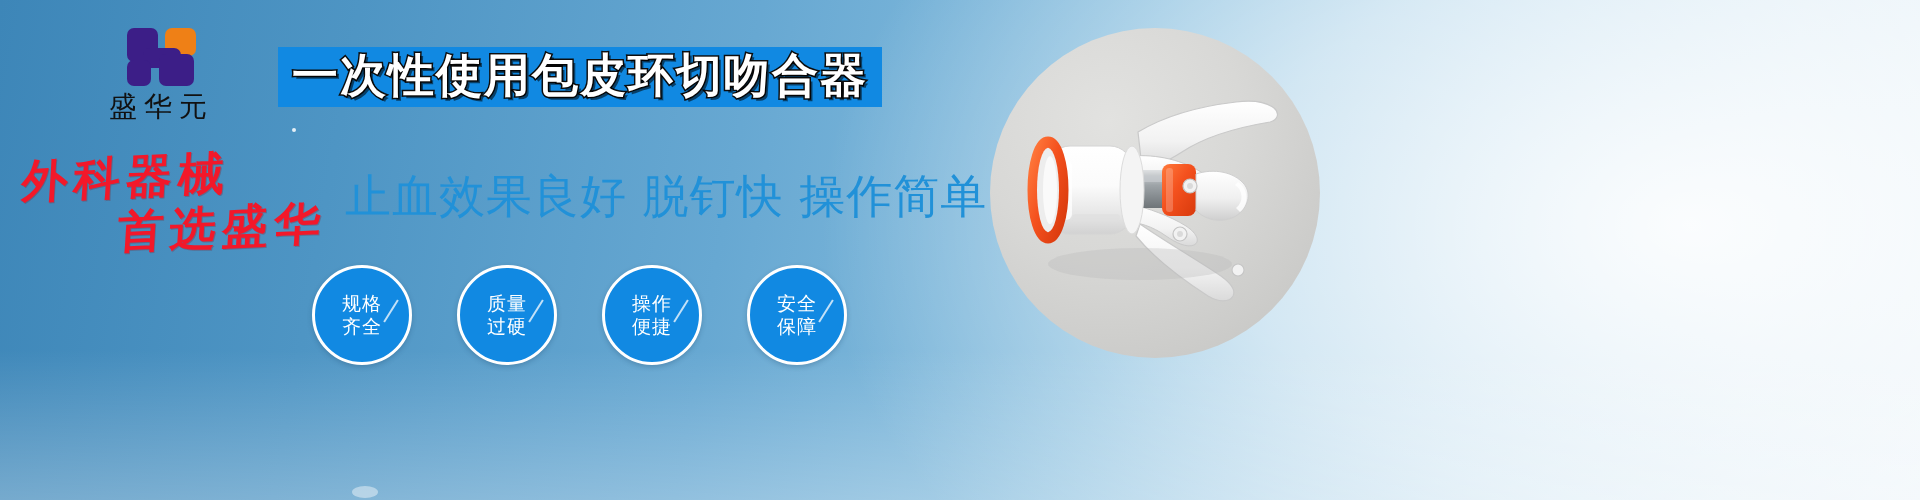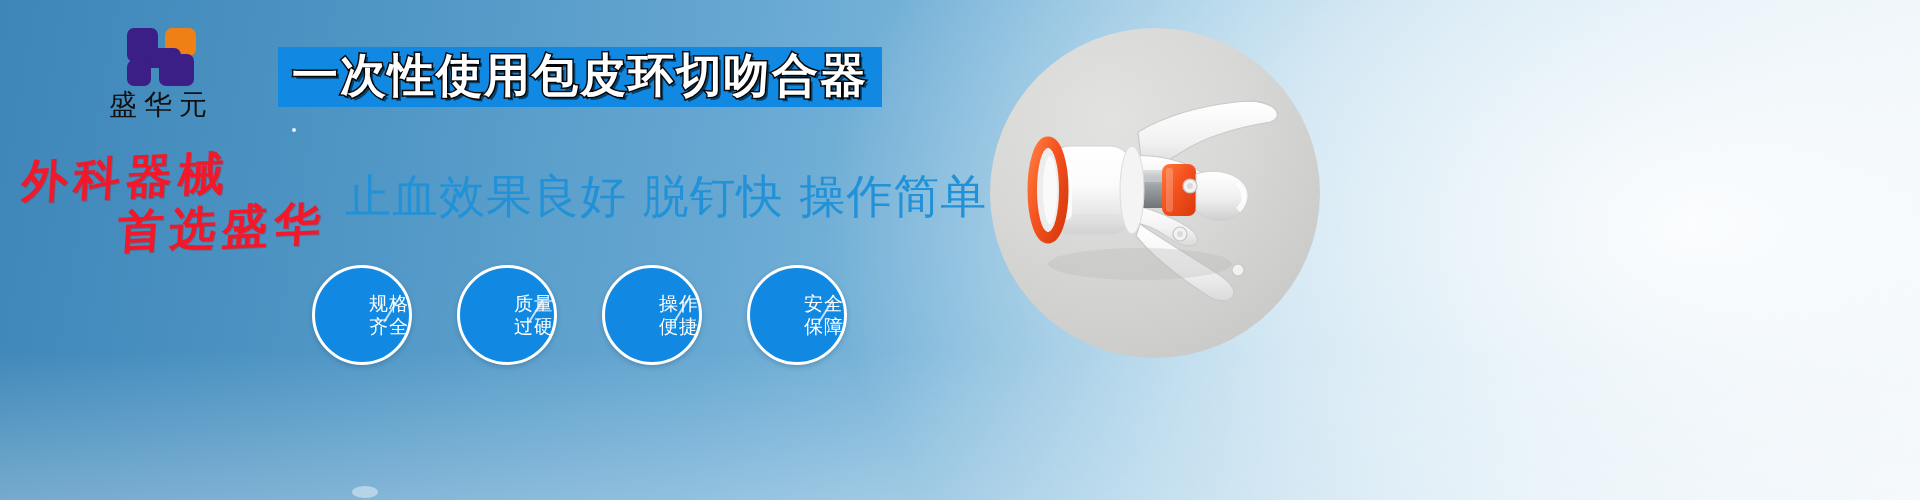--- a/index.html
+++ b/index.html
@@ -54,21 +54,21 @@
   .lg-bl { left: 12px; top: 34px; width: 24px; height: 26px; background: #3c1e87; }
   .lg-br { left: 44px; top: 28px; width: 35px; height: 32px; background: #3c1e87; }
 
   .logo-name {
     font-size: 28px;
     letter-spacing: 7px;
     color: #111111;
     font-weight: 500;
     text-indent: 7px;
     line-height: 1.1;
-    font-family: Liberation Mono, monospace;
+    font-family: Liberation Sans, sans-serif;
   }
 
   
   .title-bar {
     position: absolute;
     left: 278px;
     top: 47px;
     padding: 5px 14px 9px 14px;
     background: #1189e2;
     z-index: 5;
@@ -136,21 +136,21 @@
   .badge {
     position: relative;
     width: 94px;
     height: 94px;
     border-radius: 50%;
     background: #1189e2;
     border: 3px solid #ffffff;
     box-shadow: 0 2px 5px rgba(20,60,95,0.25);
     display: flex;
     flex-direction: column;
-    align-items: flex-end;
+    align-items: center;
     justify-content: center;
   }
   .badge-line {
     font-size: 19px;
     color: #ffffff;
     line-height: 1.22;
     letter-spacing: 1px;
     font-family: "DejaVu Sans", "Liberation Sans", sans-serif;
   }
   .badge-slash {

